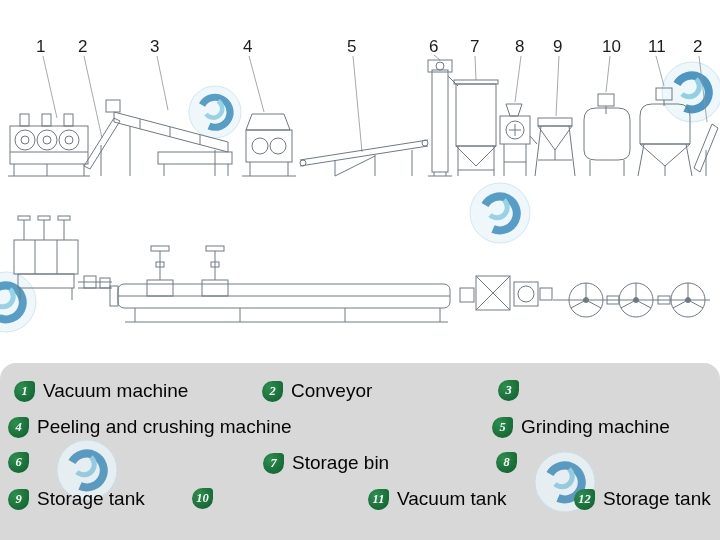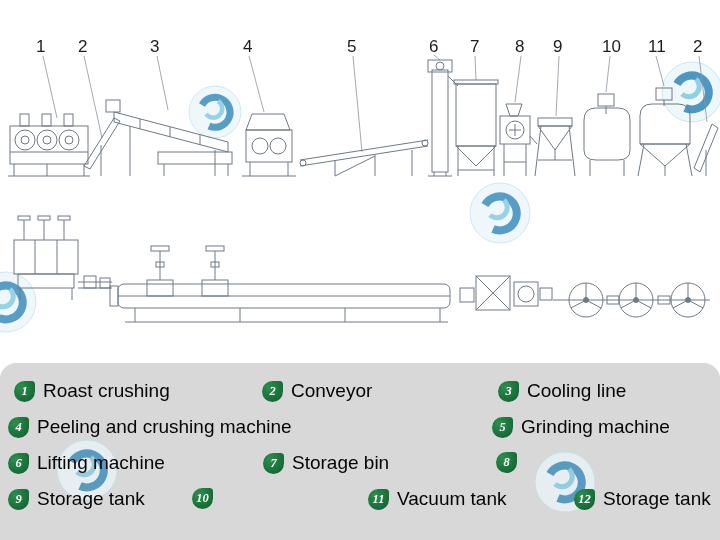--- a/index.html
+++ b/index.html
@@ -287,43 +287,41 @@
       <path d="M 4,-13 A 10 10 0 1 1 -10,2" stroke="#7ec7e0" stroke-width="5" fill="none"></path>
     </svg>
     <svg class="legend-wm" style="left:532px;top:86px;" width="66" height="66" viewBox="-33 -33 66 66">
       <circle r="30" fill="#ecf6fa" stroke="#c3e1ee"></circle>
       <path d="M -15,-8 A 17 17 0 1 1 -7,16" stroke="#2e86b8" stroke-width="8" fill="none"></path>
       <path d="M 4,-13 A 10 10 0 1 1 -10,2" stroke="#7ec7e0" stroke-width="5" fill="none"></path>
     </svg>
 
     <div class="legend-item" style="left:14px;top:17px;">
       <span class="badge">1</span>
-      <span>Roast crushing</span>
+      <span>Vacuum machine</span>
     </div>
     <div class="legend-item" style="left:262px;top:17px;">
       <span class="badge">2</span>
       <span>Conveyor</span>
     </div>
     <div class="legend-item" style="left:498px;top:17px;">
       <span class="badge">3</span>
-      <span>Cooling line</span>
     </div>
 
     <div class="legend-item" style="left:8px;top:53px;">
       <span class="badge">4</span>
       <span>Peeling and crushing machine</span>
     </div>
     <div class="legend-item" style="left:492px;top:53px;">
       <span class="badge">5</span>
       <span>Grinding machine</span>
     </div>
 
     <div class="legend-item" style="left:8px;top:89px;">
       <span class="badge">6</span>
-      <span>Lifting machine</span>
     </div>
     <div class="legend-item" style="left:263px;top:89px;">
       <span class="badge">7</span>
       <span>Storage bin</span>
     </div>
     <div class="legend-item" style="left:496px;top:89px;">
       <span class="badge">8</span>
     </div>
 
     <div class="legend-item" style="left:8px;top:125px;">

